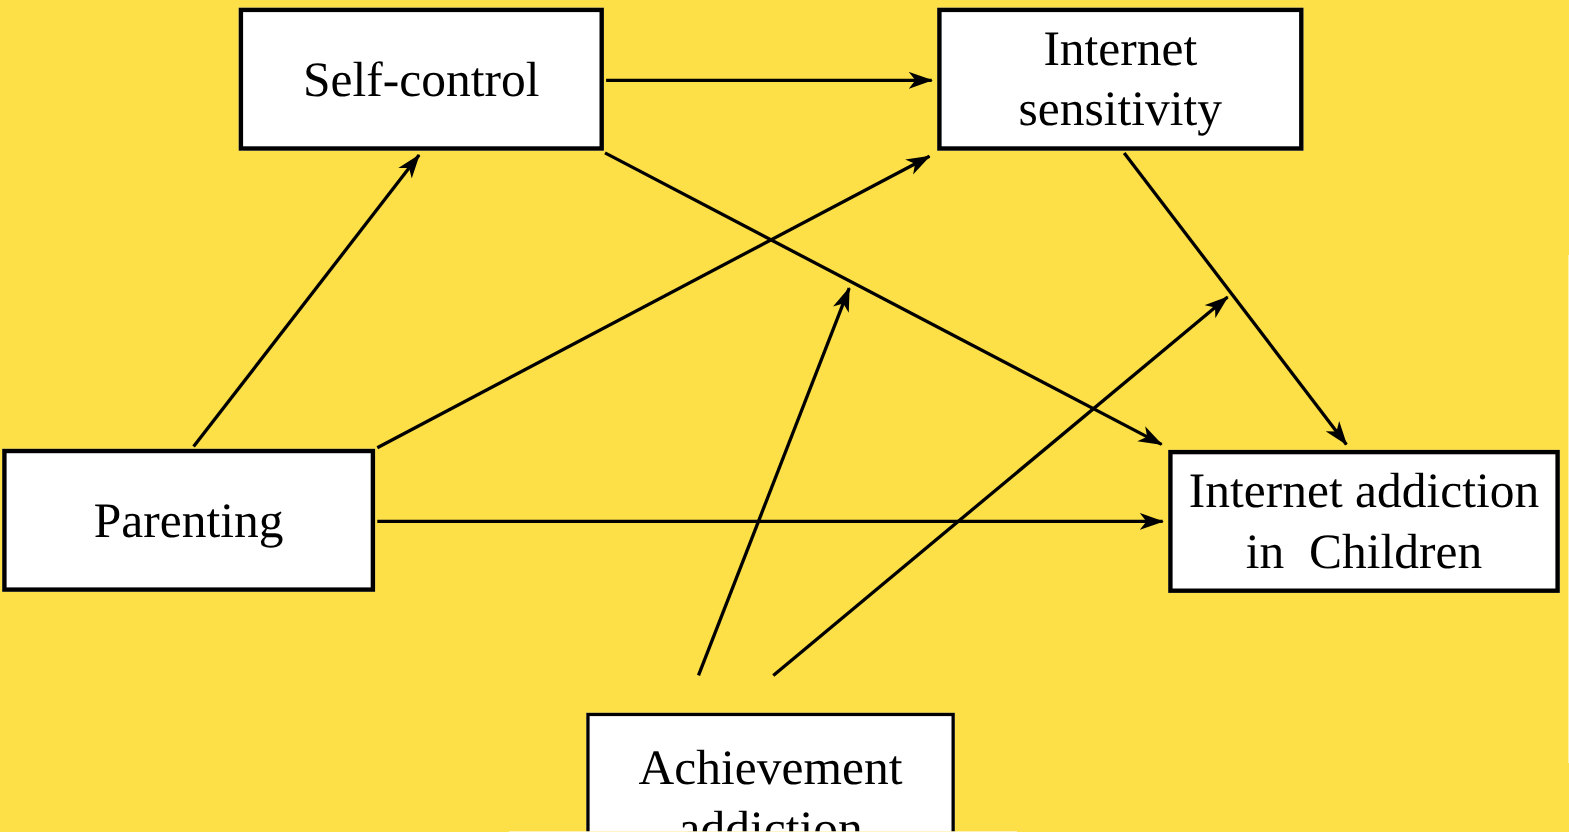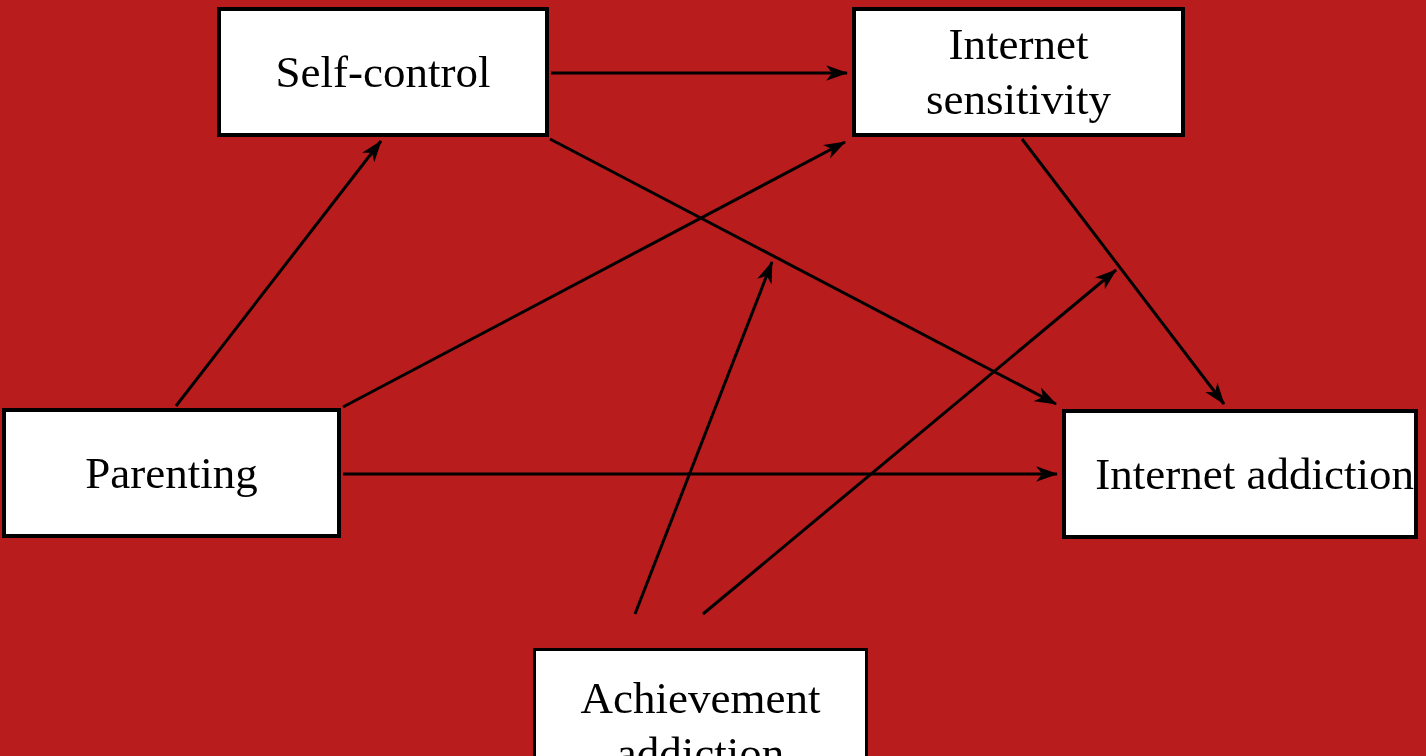--- a/index.html
+++ b/index.html
@@ -1,19 +1,19 @@
 <!DOCTYPE html>
 <html><head>
 <meta charset="utf-8">
 <style>
   html,body{margin:0;padding:0;background:#ffffff;}
   #stage{
     position:relative;
     width:1426px;height:756px;
-    background:#b91c1c;
+    background:#fde047;
     font-family:"Liberation Serif","DejaVu Serif",serif;
     overflow:hidden;
   }
   #edges{position:absolute;left:0;top:0;width:1426px;height:756px;}
   .node{
     position:absolute;
     box-sizing:border-box;
     border:4px solid #000000;
     background:#ffffff;
     display:flex;
@@ -22,21 +22,21 @@
     justify-content:center;
     text-align:center;
     color:#000000;
     font-size:45px;
     line-height:55px;
   }
   .node .line{white-space:pre;}
   #node-self-control      {left:217px; top:7px;   width:332px; height:130px;}
   #node-rejection         {left:852px; top:7px;   width:333px; height:130px;}
   #node-parenting         {left:2px;   top:408px; width:339px; height:130px;}
-  #node-internet          {left:1062px;top:409px; width:356px; height:130px;align-items:flex-end;}
+  #node-internet          {left:1062px;top:409px; width:356px; height:130px;}
   #node-achievement       {left:533px; top:648px; width:335px; height:156px; border-width:3px;}
 </style>
 </head>
 <body>
 
 <div id="stage">
 
   <svg id="edges" viewBox="0 0 1426 756" xmlns="http://www.w3.org/2000/svg">
     <defs>
       <marker id="arrow" markerUnits="userSpaceOnUse" markerWidth="22" markerHeight="16" viewBox="0 0 20 14" refX="19" refY="7" orient="auto">
@@ -62,20 +62,21 @@
     <span class="line">Internet</span>
     <span class="line">sensitivity</span>
   </div>
 
   <div class="node" id="node-parenting">
     <span class="line">Parenting</span>
   </div>
 
   <div class="node" id="node-internet">
     <span class="line">Internet addiction</span>
+    <span class="line">in  Children</span>
   </div>
 
   <div class="node" id="node-achievement">
     <span class="line">Achievement</span>
     <span class="line">addiction</span>
   </div>
 
 </div>
 
 </body></html>

